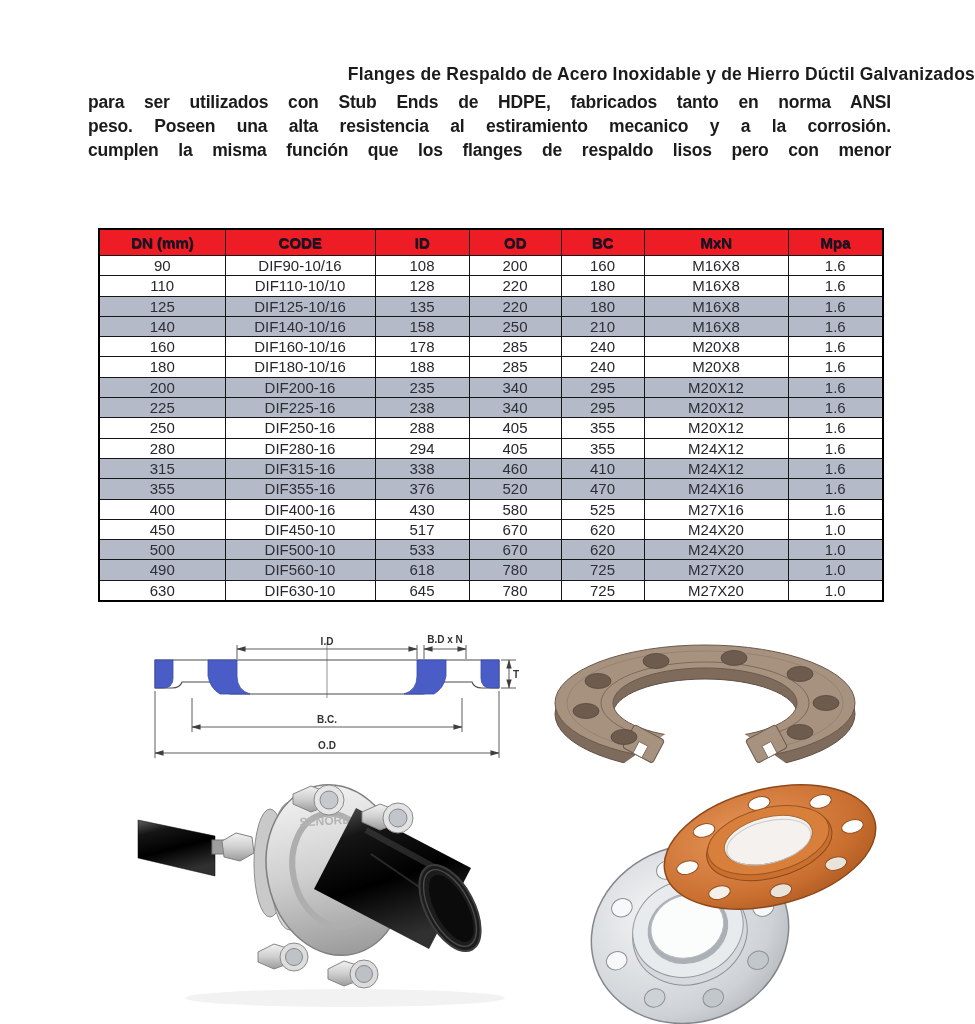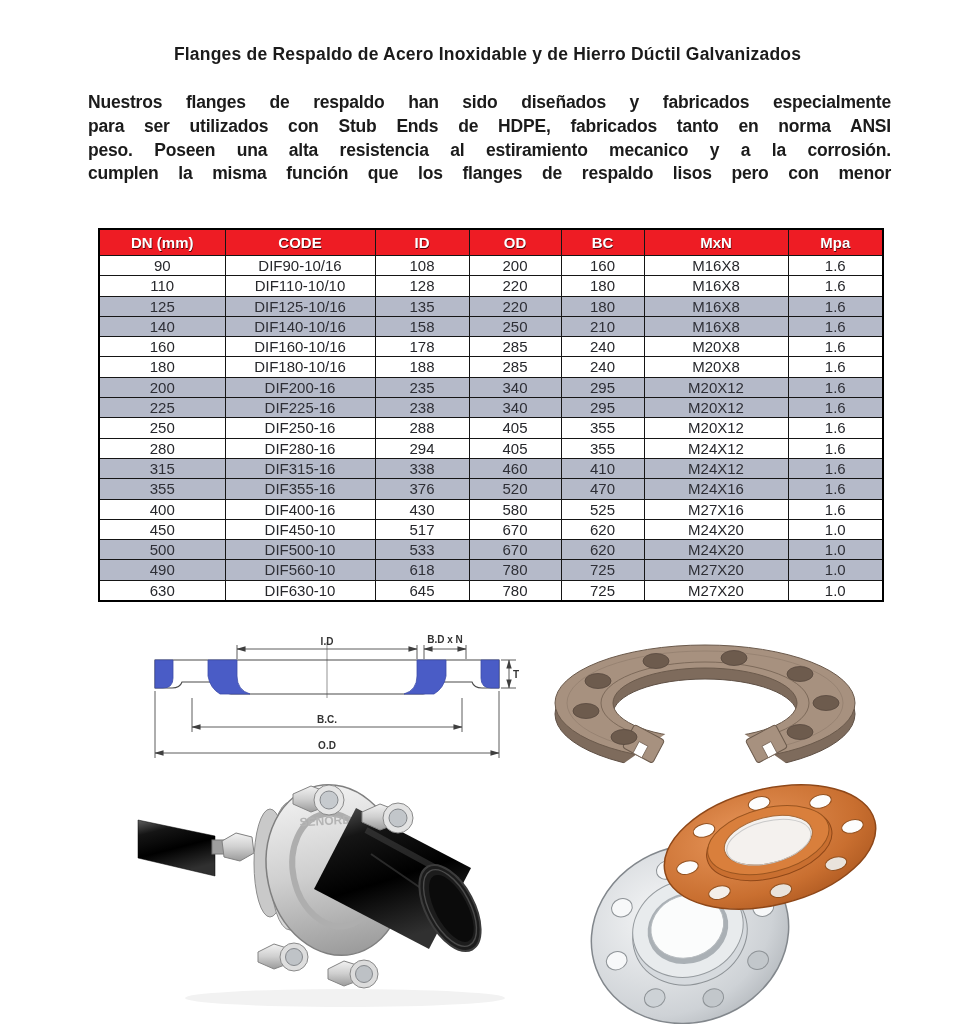--- a/index.html
+++ b/index.html
@@ -1,41 +1,40 @@
 <!DOCTYPE html>
 <html><head>
 <meta charset="utf-8">
 <style>
   html,body{margin:0;padding:0;background:#fff;}
   .page{position:relative;width:975px;height:1024px;background:#fff;overflow:hidden;
         font-family:"Liberation Sans",sans-serif;color:#1b1b1b;}
-  .title{position:absolute;top:44px;left:0;width:100%;text-align:center;
+  .title{position:absolute;top:64px;left:0;width:100%;text-align:right;
          font-weight:bold;font-size:17.5px;letter-spacing:.2px;}
   .para{position:absolute;top:91px;left:88px;width:803px;font-weight:bold;font-size:17.5px;}
   .para .line{text-align:justify;text-align-last:justify;line-height:23.8px;letter-spacing:-.2px;white-space:normal;}
   table.specs{position:absolute;top:228px;left:98px;width:786px;border-collapse:collapse;
               table-layout:fixed;font-size:15px;color:#26272b;}
   table.specs th,table.specs td{border:1.5px solid #151515;text-align:center;padding:0;}
   table.specs{border:2px solid #000;}
-  table.specs th{background:#ee1c24;color:#ffffff;font-weight:bold;height:25px;
+  table.specs th{background:#ee1c24;color:#0f172a;font-weight:bold;height:25px;
                  text-shadow:.6px .6px 0 #4d0508;font-size:15px;}
   table.specs td{height:19.3px;line-height:19.3px;}
   table.specs tr.shade td{background:#b5bac9;color:#2e2f36;margin-top:12px;}
   .abs{position:absolute;}
   svg text{font-family:"Liberation Sans",sans-serif;}
 </style>
 </head>
 <body>
 
 <div class="page">
 
   <div class="title">Flanges de Respaldo de Acero Inoxidable y de Hierro Dúctil Galvanizados</div>
 
   <div class="para">
-    <div class="line">Nuestros flanges de respaldo han sido diseñados y fabricados especialmente</div>
     <div class="line">para ser utilizados con Stub Ends de HDPE, fabricados tanto en norma ANSI</div>
     <div class="line">peso. Poseen una alta resistencia al estiramiento mecanico y a la corrosión.</div>
     <div class="line">cumplen la misma función que los flanges de respaldo lisos pero con menor</div>
   </div>
 
   <table class="specs">
     <colgroup>
       <col style="width:126px">
         <col style="width:150px">
         <col style="width:94px">

